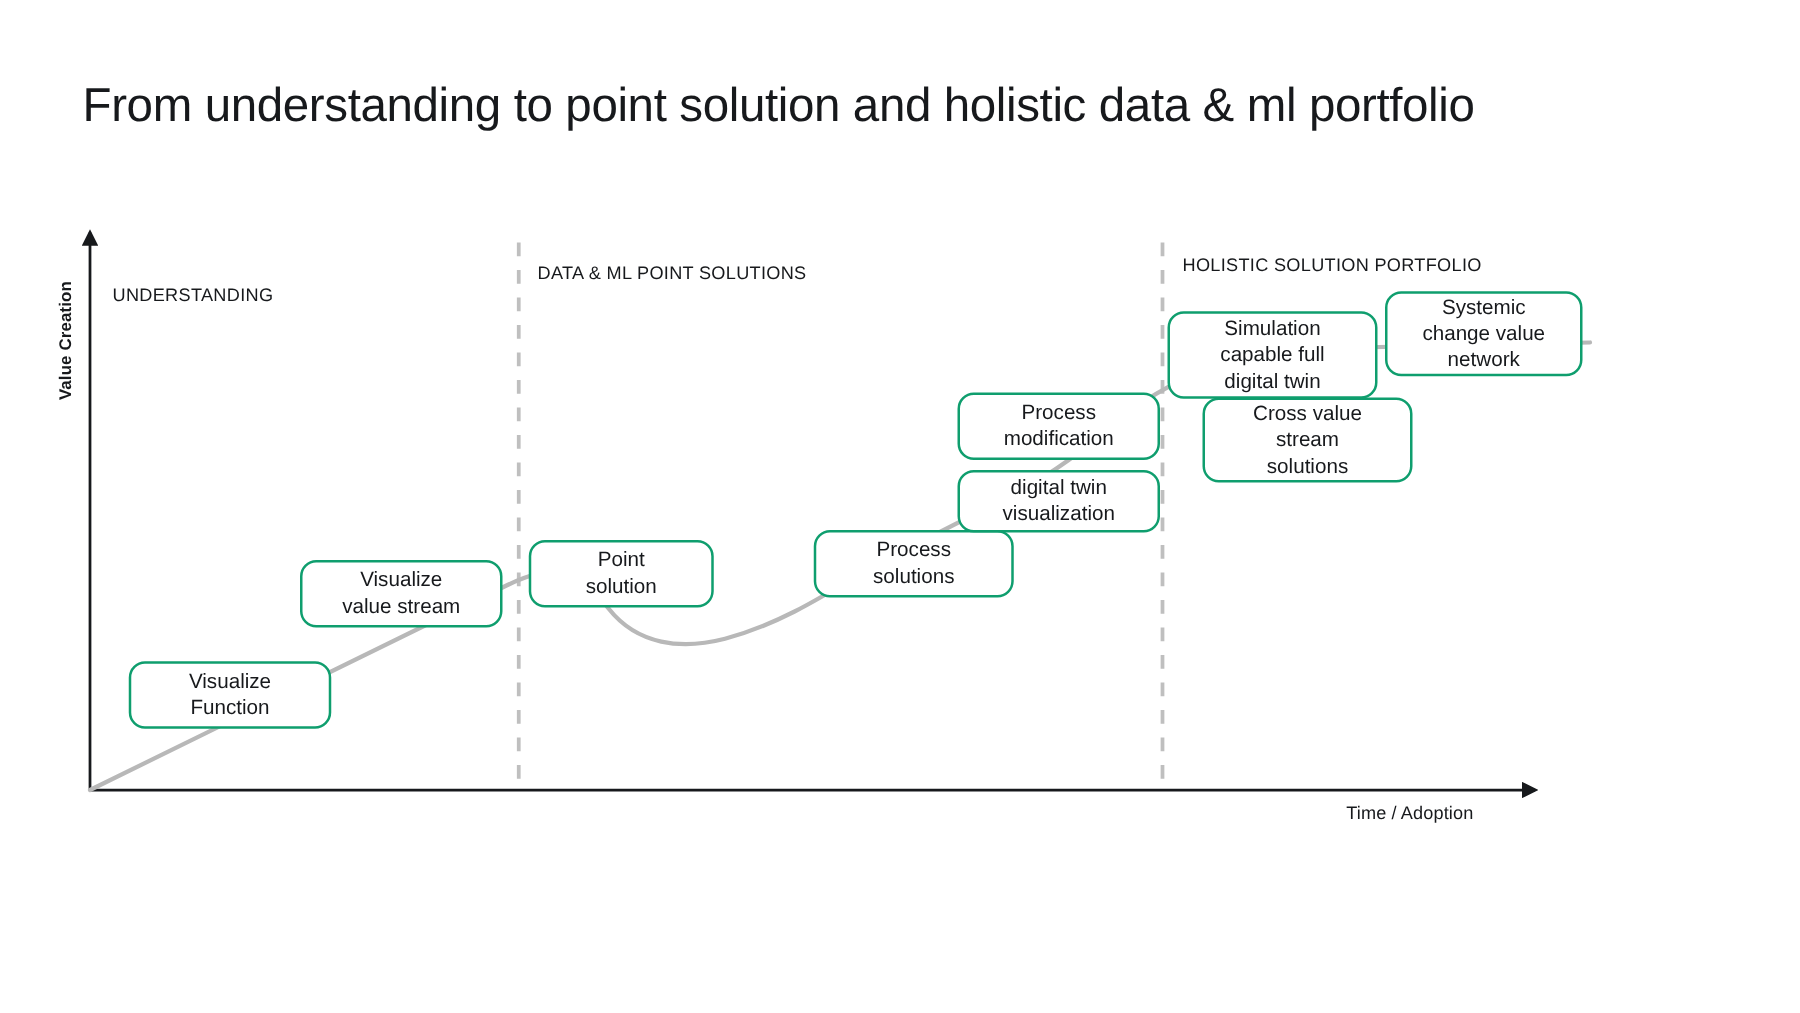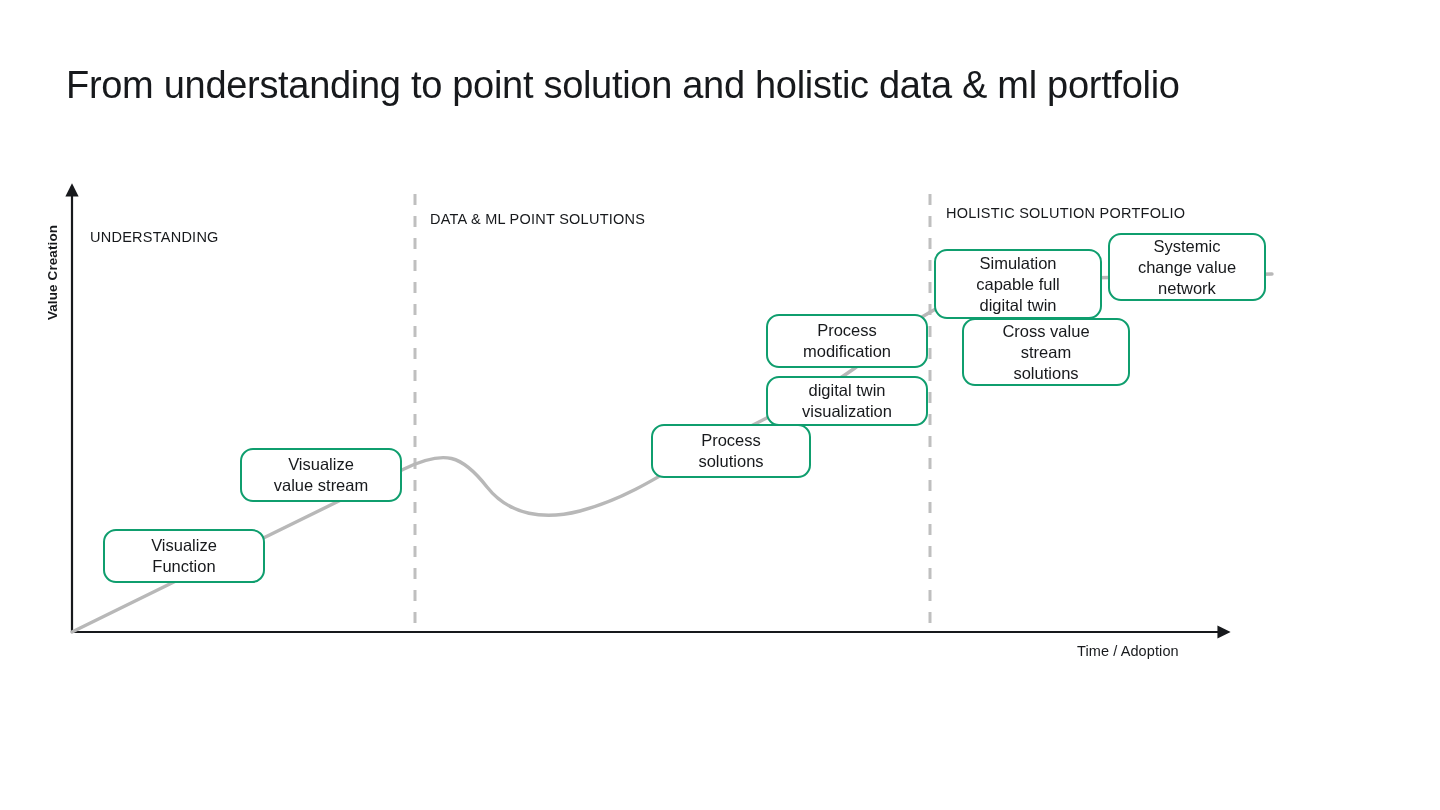--- a/index.html
+++ b/index.html
@@ -154,20 +154,22 @@
     <div class="phase-header" style="left:90px; top:205px;margin-top:24px;">UNDERSTANDING</div>
     <div class="phase-header" style="left:430px; top:211px;">DATA &amp; ML POINT SOLUTIONS</div>
     <div class="phase-header" style="left:946px; top:205px;">HOLISTIC SOLUTION PORTFOLIO</div>
 
     <div class="node-box" style="left:103px; top:529px; width:162px; height:54px;">Visualize
 Function</div>
 
     <div class="node-box" style="left:240px; top:448px; width:162px; height:54px;">Visualize
 value stream</div>
 
+    <div class="node-box" style="left:423px; top:432px; width:148px; height:54px;">Point
+solution</div>
 
     <div class="node-box" style="left:651px; top:424px; width:160px; height:54px;">Process
 solutions</div>
 
     <div class="node-box" style="left:766px; top:376px; width:162px; height:50px;">digital twin
 visualization</div>
 
     <div class="node-box" style="left:766px; top:314px; width:162px; height:54px;">Process
 modification</div>
 

